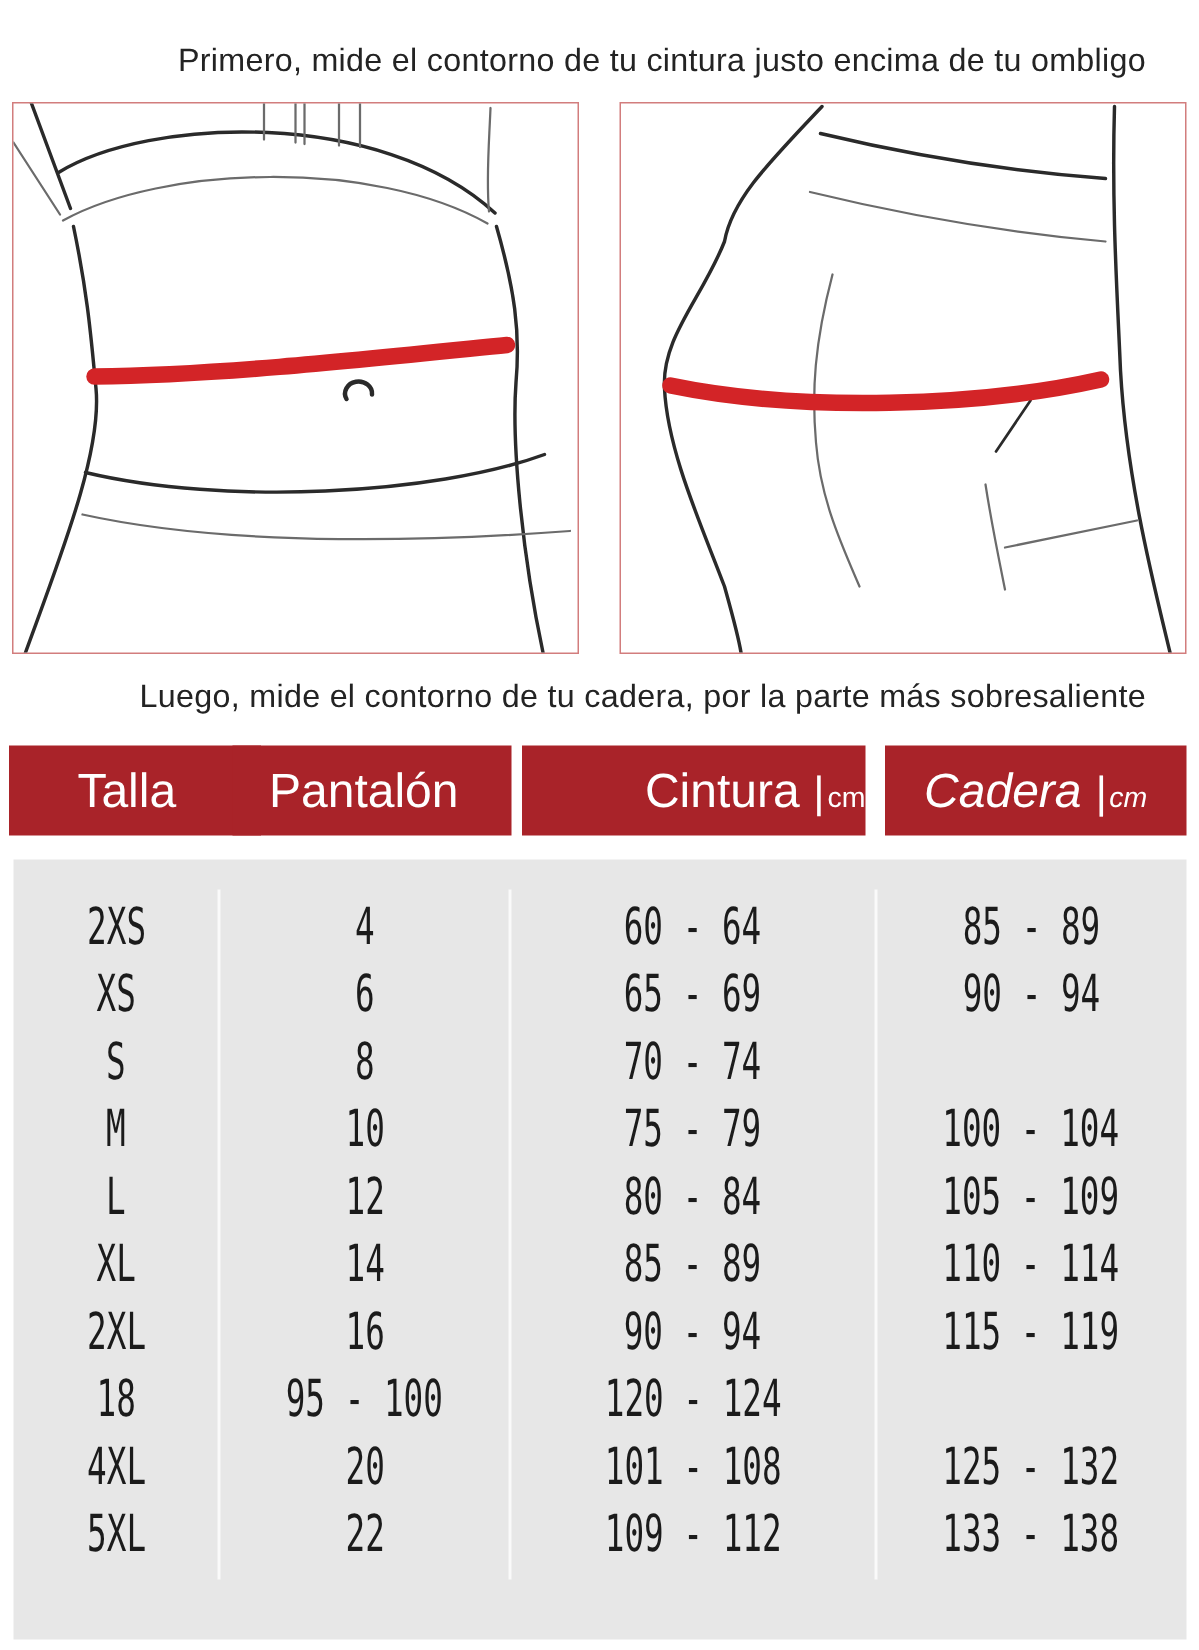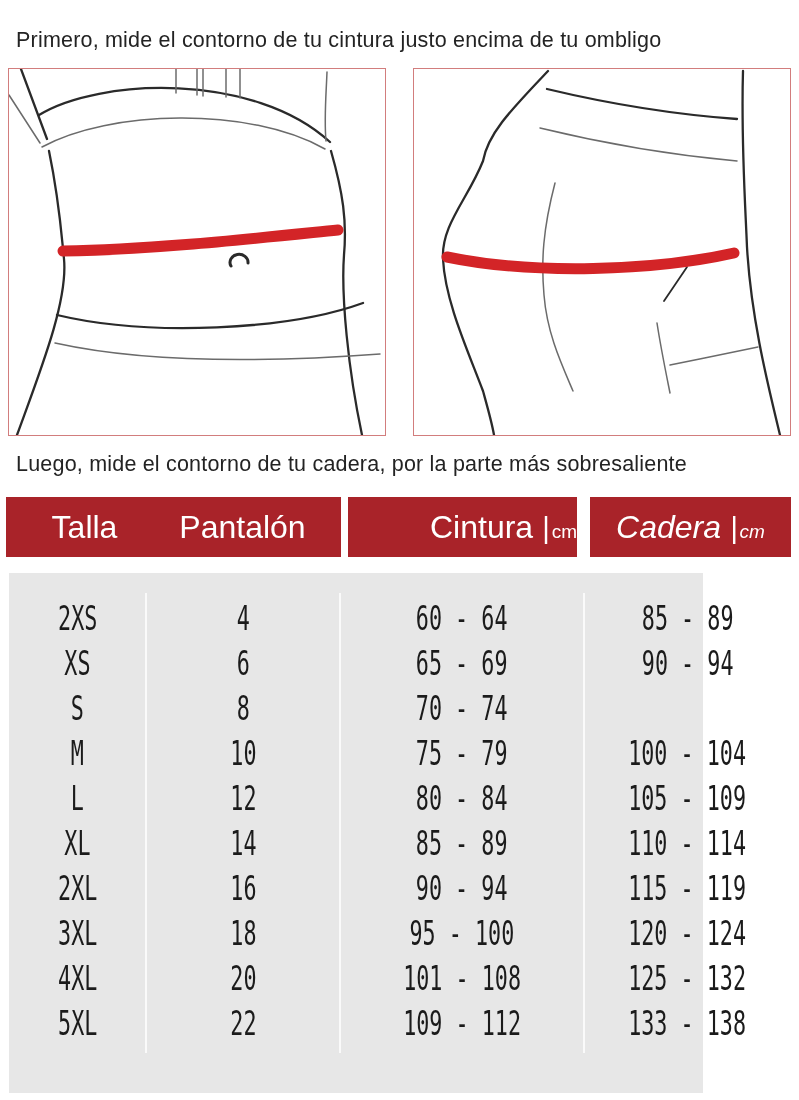--- a/index.html
+++ b/index.html
@@ -1,19 +1,19 @@
 <!DOCTYPE html>
 <html><head>
 <meta charset="utf-8">
 <style>
   html,body{margin:0;padding:0;background:#ffffff;}
   #page{position:relative;width:799px;height:1100px;background:#ffffff;overflow:hidden;
         font-family:"Liberation Sans",sans-serif;}
 
-  .instr{position:absolute;left:16px;width:760px;text-align:left;color:#232323;
+  .instr{position:absolute;left:4px;width:760px;text-align:right;color:#232323;
          font-size:21.5px;font-weight:500;letter-spacing:.2px;}
   #instr1{top:28px;}
   #instr2{top:452px;}
 
   .figbox{position:absolute;top:68px;width:378px;height:368px;box-sizing:border-box;
           border:1px solid #d27d7d;background:#ffffff;}
   #fig-left{left:8px;}
   #fig-right{left:413px;}
   .figbox svg{display:block;width:376px;height:366px;}
 
@@ -21,21 +21,21 @@
        display:flex;align-items:baseline;justify-content:center;padding-top:0;}
   .hdr .inner{display:inline-block;line-height:60px;white-space:nowrap;}
   .hdr-label{font-size:32px;font-weight:500;}
   .hdr-div{font-size:29px;font-weight:300;margin-left:9px;margin-right:2px;vertical-align:baseline;}
   .hdr-unit{font-size:19px;font-weight:500;vertical-align:baseline;}
   #hdr-0{left:6px;width:168px;}
   #hdr-1{left:155px;width:186px;}
   #hdr-2{left:348px;width:229px;justify-content:flex-end;}
   #hdr-3{left:590px;width:201px;font-style:italic;}
 
-  #panel{position:absolute;left:9px;top:573px;width:694px;height:520px;background:#e7e7e7;}
+  #panel{position:absolute;left:9px;top:573px;width:782px;height:520px;background:#e7e7e7;}
   .vdiv{position:absolute;top:20px;height:460px;width:2px;background:#fafafa;}
   #vdiv-0{left:136px;}
   #vdiv-1{left:330px;}
   #vdiv-2{left:574px;}
 
   #rows{position:absolute;left:0;top:22px;width:782px;}
   .trow{display:grid;grid-template-columns:137px 194px 244px 207px;height:45px;align-items:center;}
   .tcell{text-align:center;}
   .cellv{display:inline-block;font-family:"DejaVu Sans Mono",monospace;font-size:34px;
          color:#1b1b1b;transform:scaleX(0.64);transform-origin:50% 50%;white-space:nowrap;}
@@ -162,21 +162,20 @@
   </div>
 
   <div class="trow">
     <div class="tcell"><span class="cellv">2XL</span></div>
     <div class="tcell"><span class="cellv">16</span></div>
     <div class="tcell"><span class="cellv">90 - 94</span></div>
     <div class="tcell"><span class="cellv">115 - 119</span></div>
   </div>
 
   <div class="trow">
-    <div class="tcell"><span class="cellv">3XL</span></div>
     <div class="tcell"><span class="cellv">18</span></div>
     <div class="tcell"><span class="cellv">95 - 100</span></div>
     <div class="tcell"><span class="cellv">120 - 124</span></div>
   </div>
 
   <div class="trow">
     <div class="tcell"><span class="cellv">4XL</span></div>
     <div class="tcell"><span class="cellv">20</span></div>
     <div class="tcell"><span class="cellv">101 - 108</span></div>
     <div class="tcell"><span class="cellv">125 - 132</span></div>

